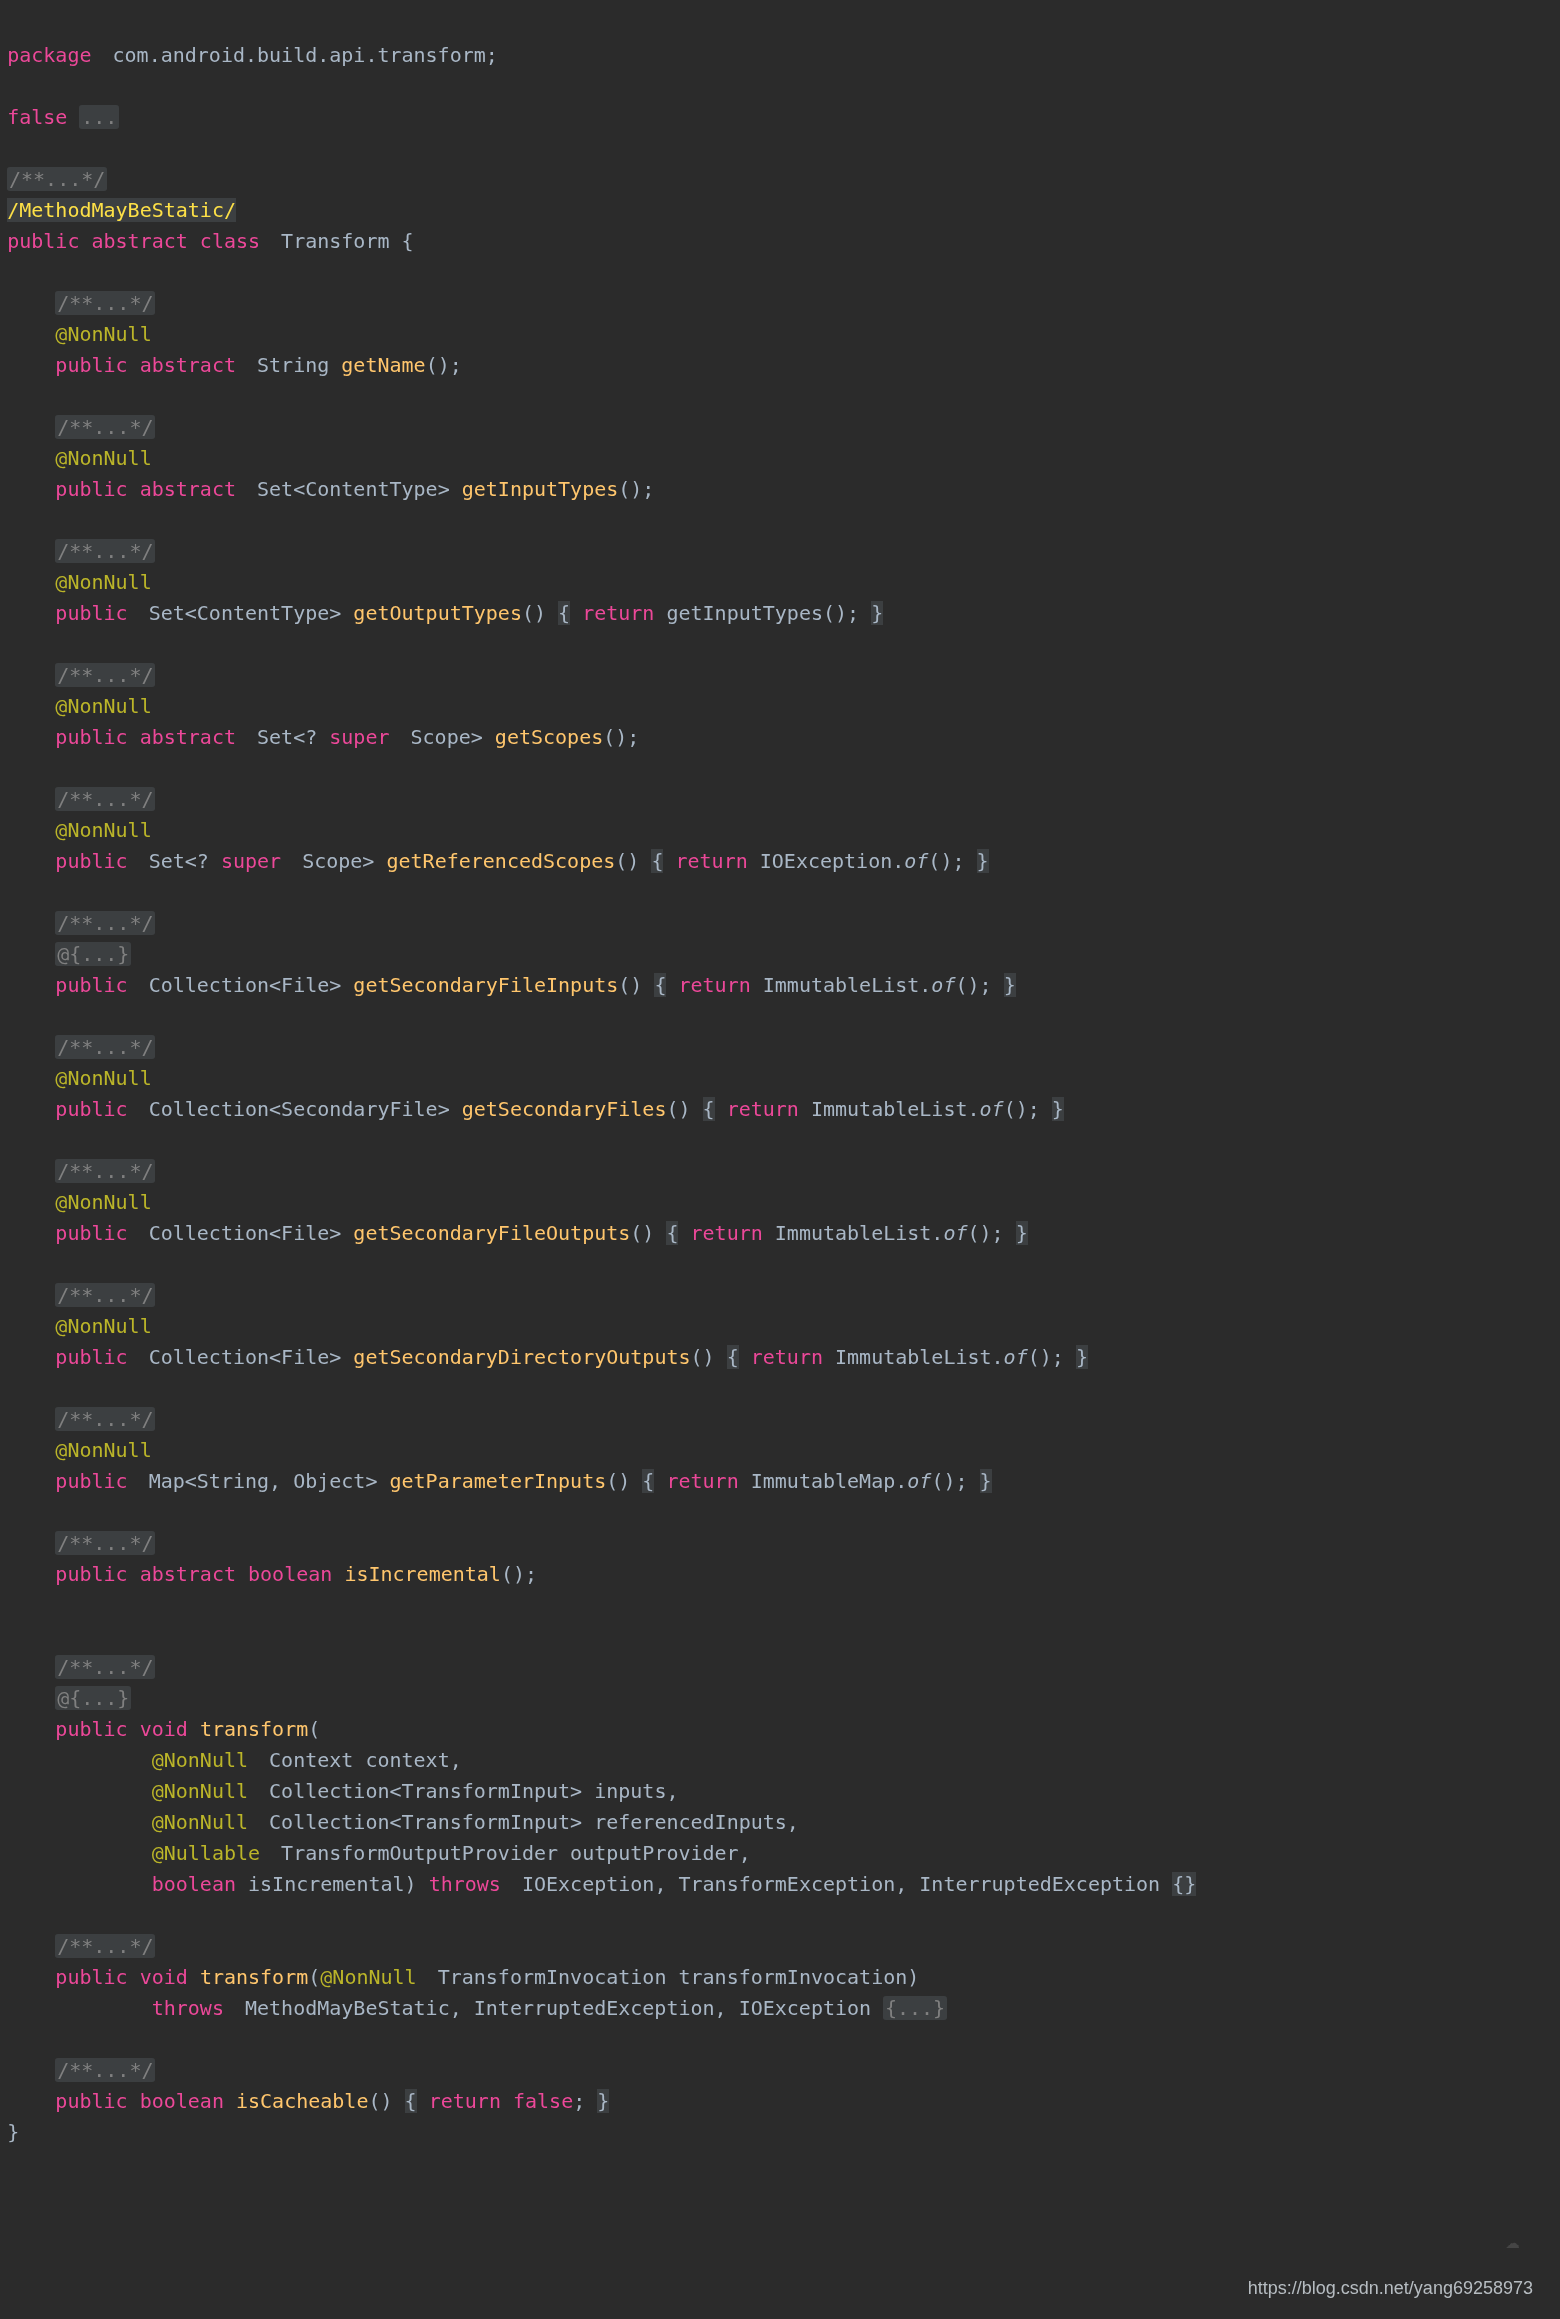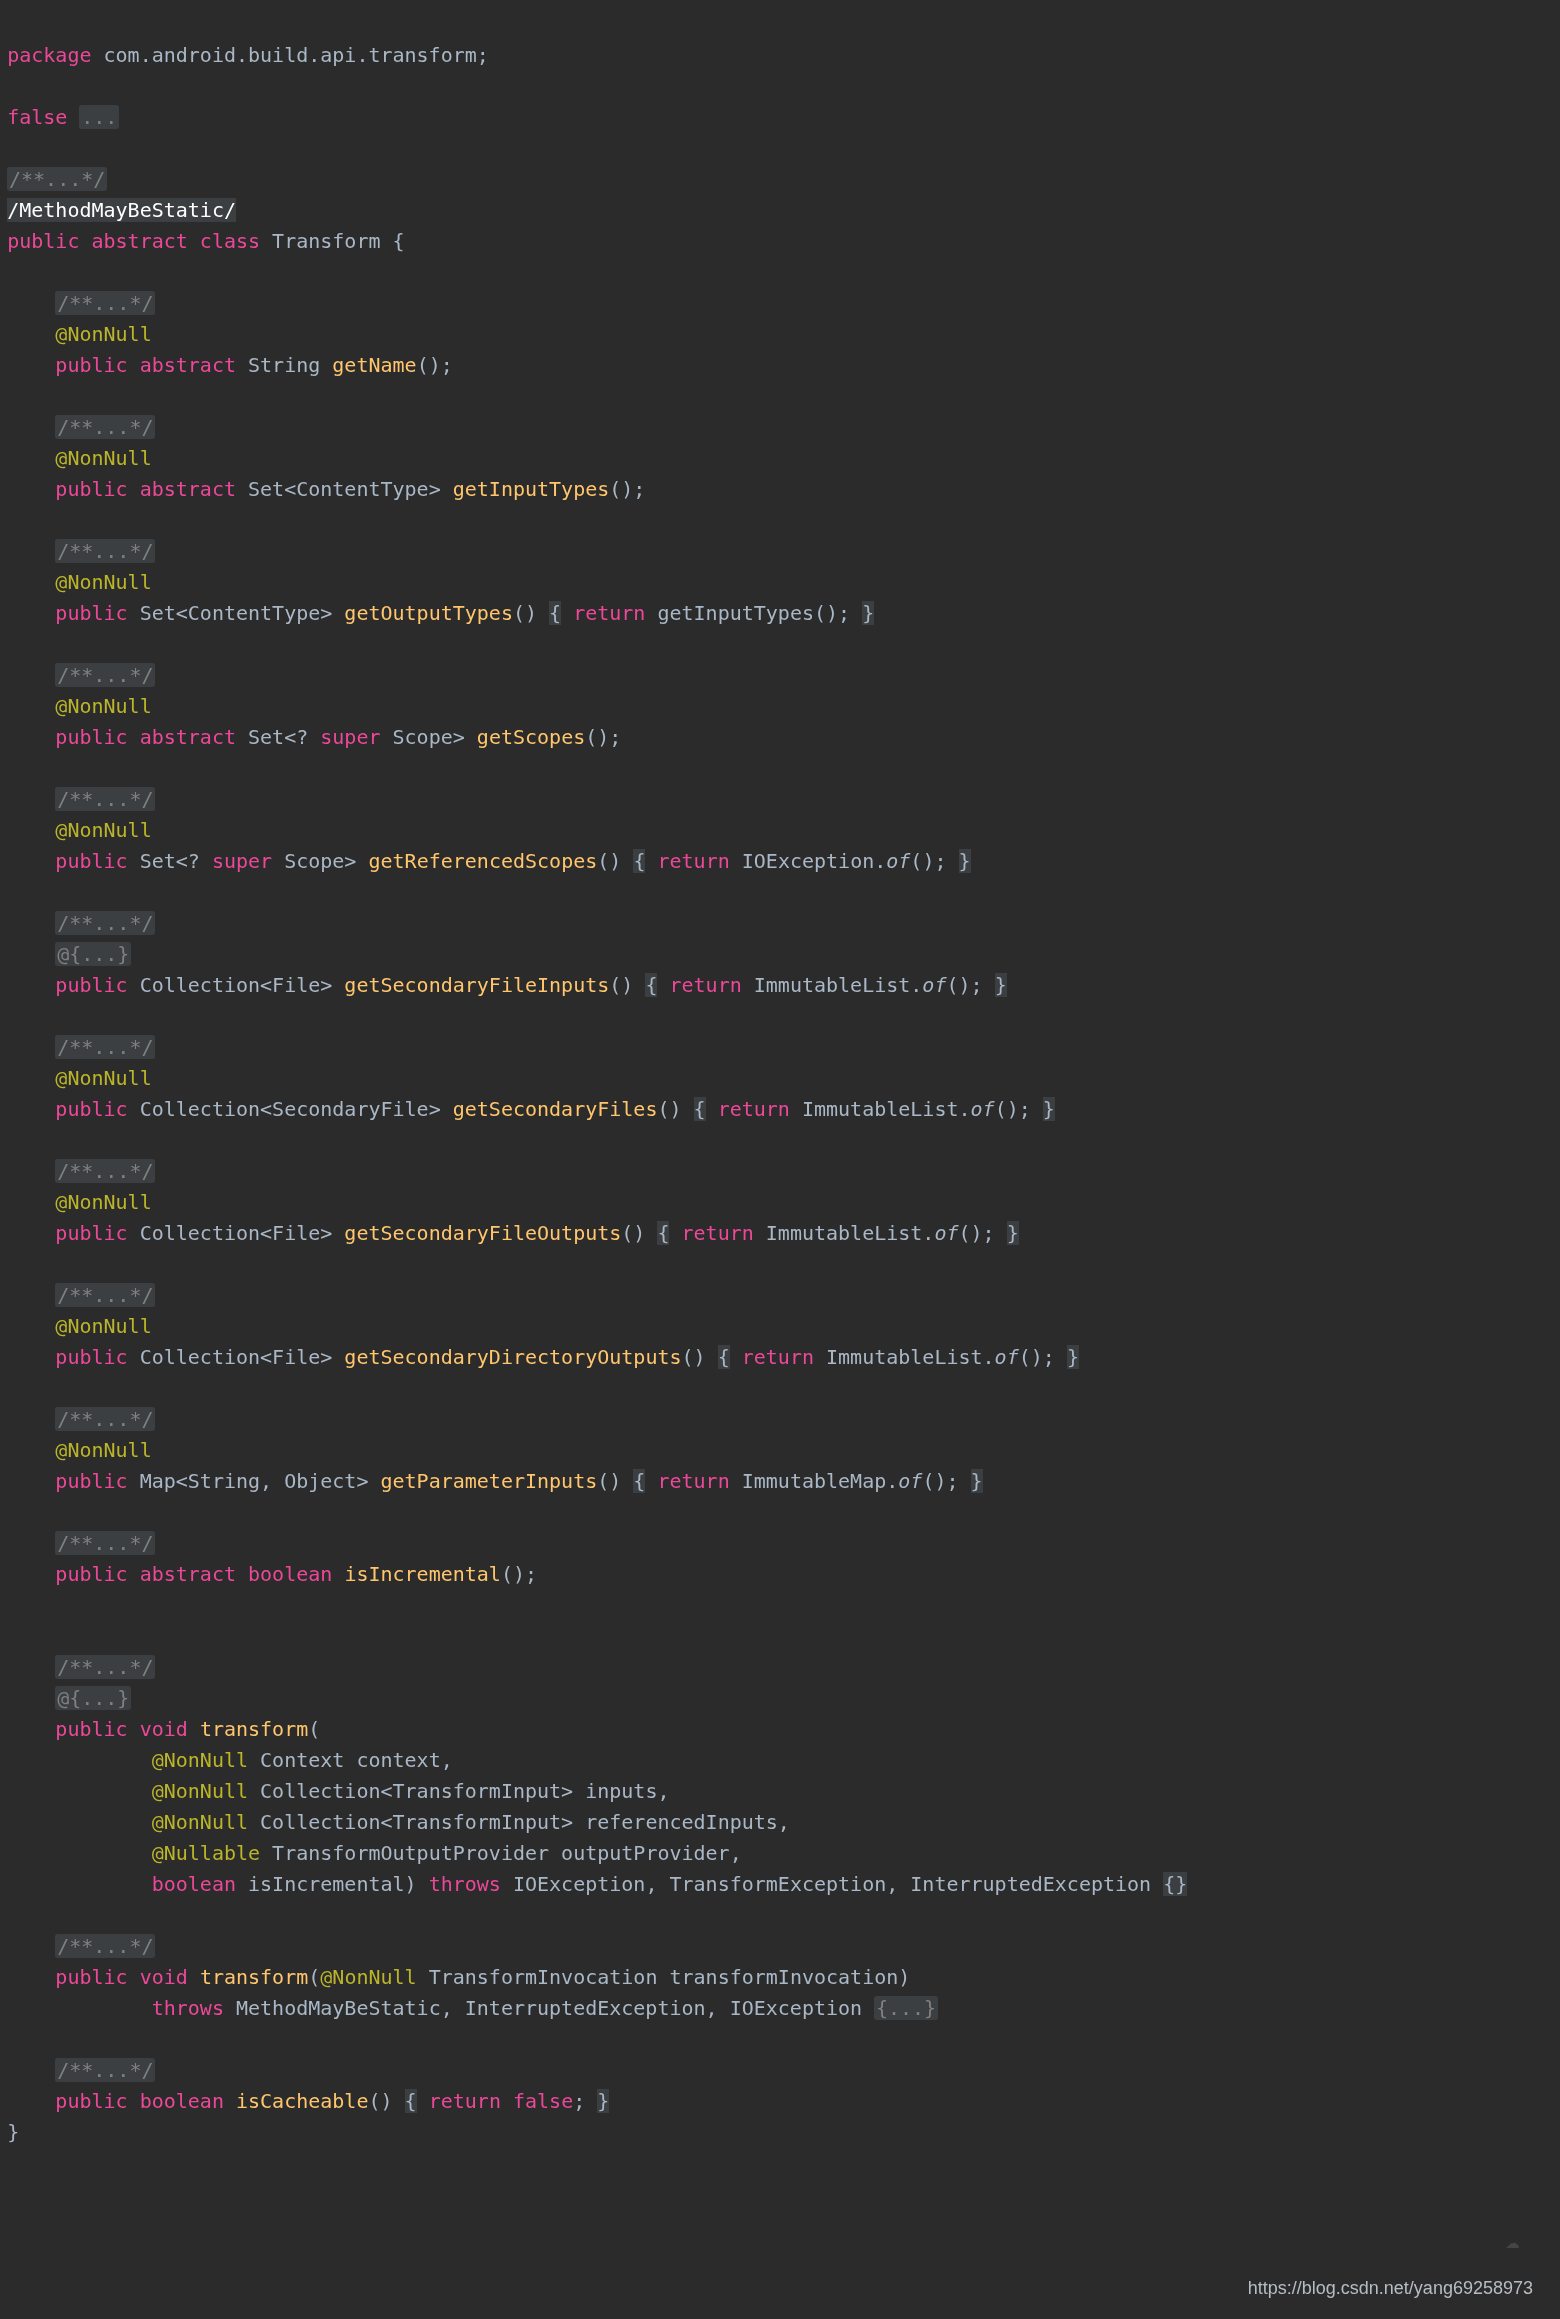--- a/index.html
+++ b/index.html
@@ -1,21 +1,21 @@
 <!DOCTYPE html>
 <html><head>
 <meta charset="utf-8">
 <style>
   html,body{margin:0;padding:0;background:#2b2b2b;color:#a9b7c6;font-family:Menlo,Consolas,'DejaVu Sans Mono',monospace;font-size:20px;line-height:1.55;}
   .editor{padding:9px 7.2px 18px 7.2px;white-space:pre;position:relative;min-width:1560px;min-height:2319px;box-sizing:border-box;}
   .kw{color:#ec4899;}                
-  .cls{color:#a9b7c6;}               
+  .cls{color:#a9b7c6;margin-left:9px;}               
   .mth{color:#ffc66d;}               
   .ann{color:#bbb529;}               
-  .cmt{color:#ffffff;text-align:right;}               
+  .cmt{color:#fde047;text-align:right;}               
   .fold{background:#3c3f41;color:#808080;border-radius:2.7px;padding:0 1.8px;}
   .braceHL{background:#3c3f41;}
   .mark{background:#3c3f41;}
   .it{font-style:italic;margin-top:44px;}
   .watermark{position:absolute;right:27px;bottom:16.3px;color:#cfd6dc;font-family:Arial,Helvetica,sans-serif;font-size:18px;opacity:.85;}
   .wmlogo{position:absolute;right:-7.2px;bottom:56px;width:109px;height:45px;opacity:.12;display:flex;align-items:center;justify-content:center;}
   .wmlogo span{font-size:23.5px;color:#fff;}
 </style>
 </head>
 <body>

